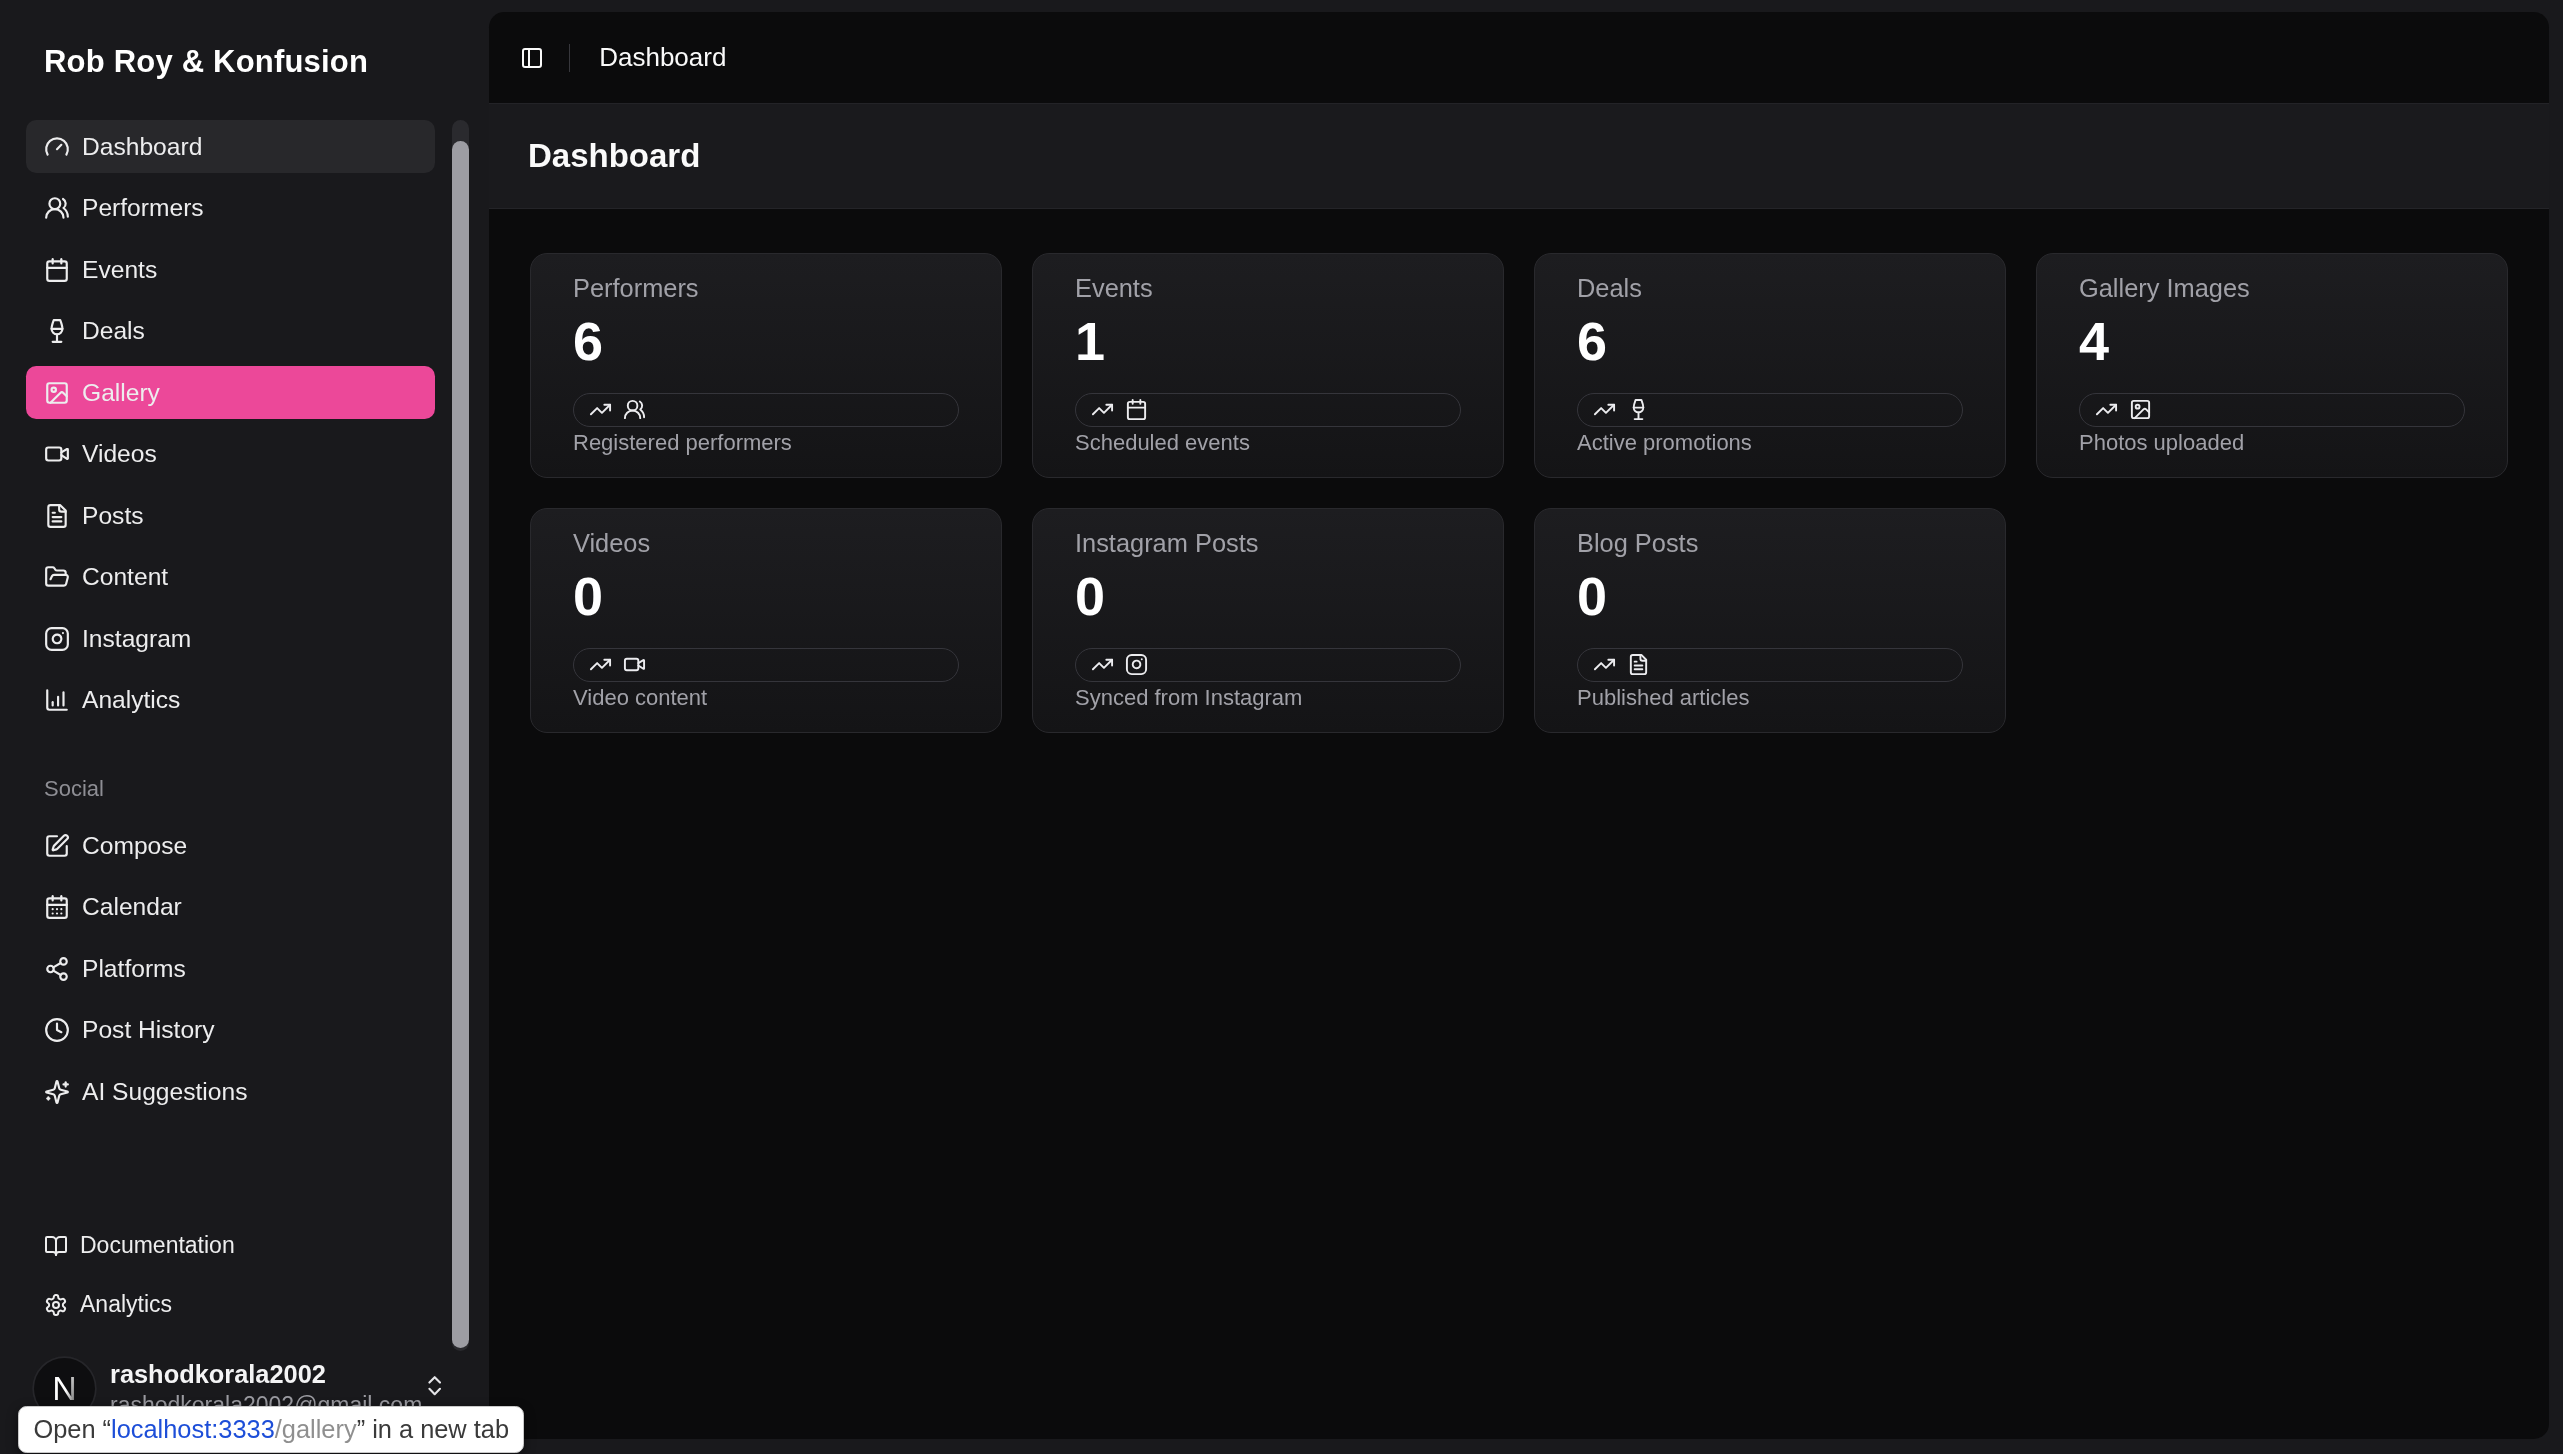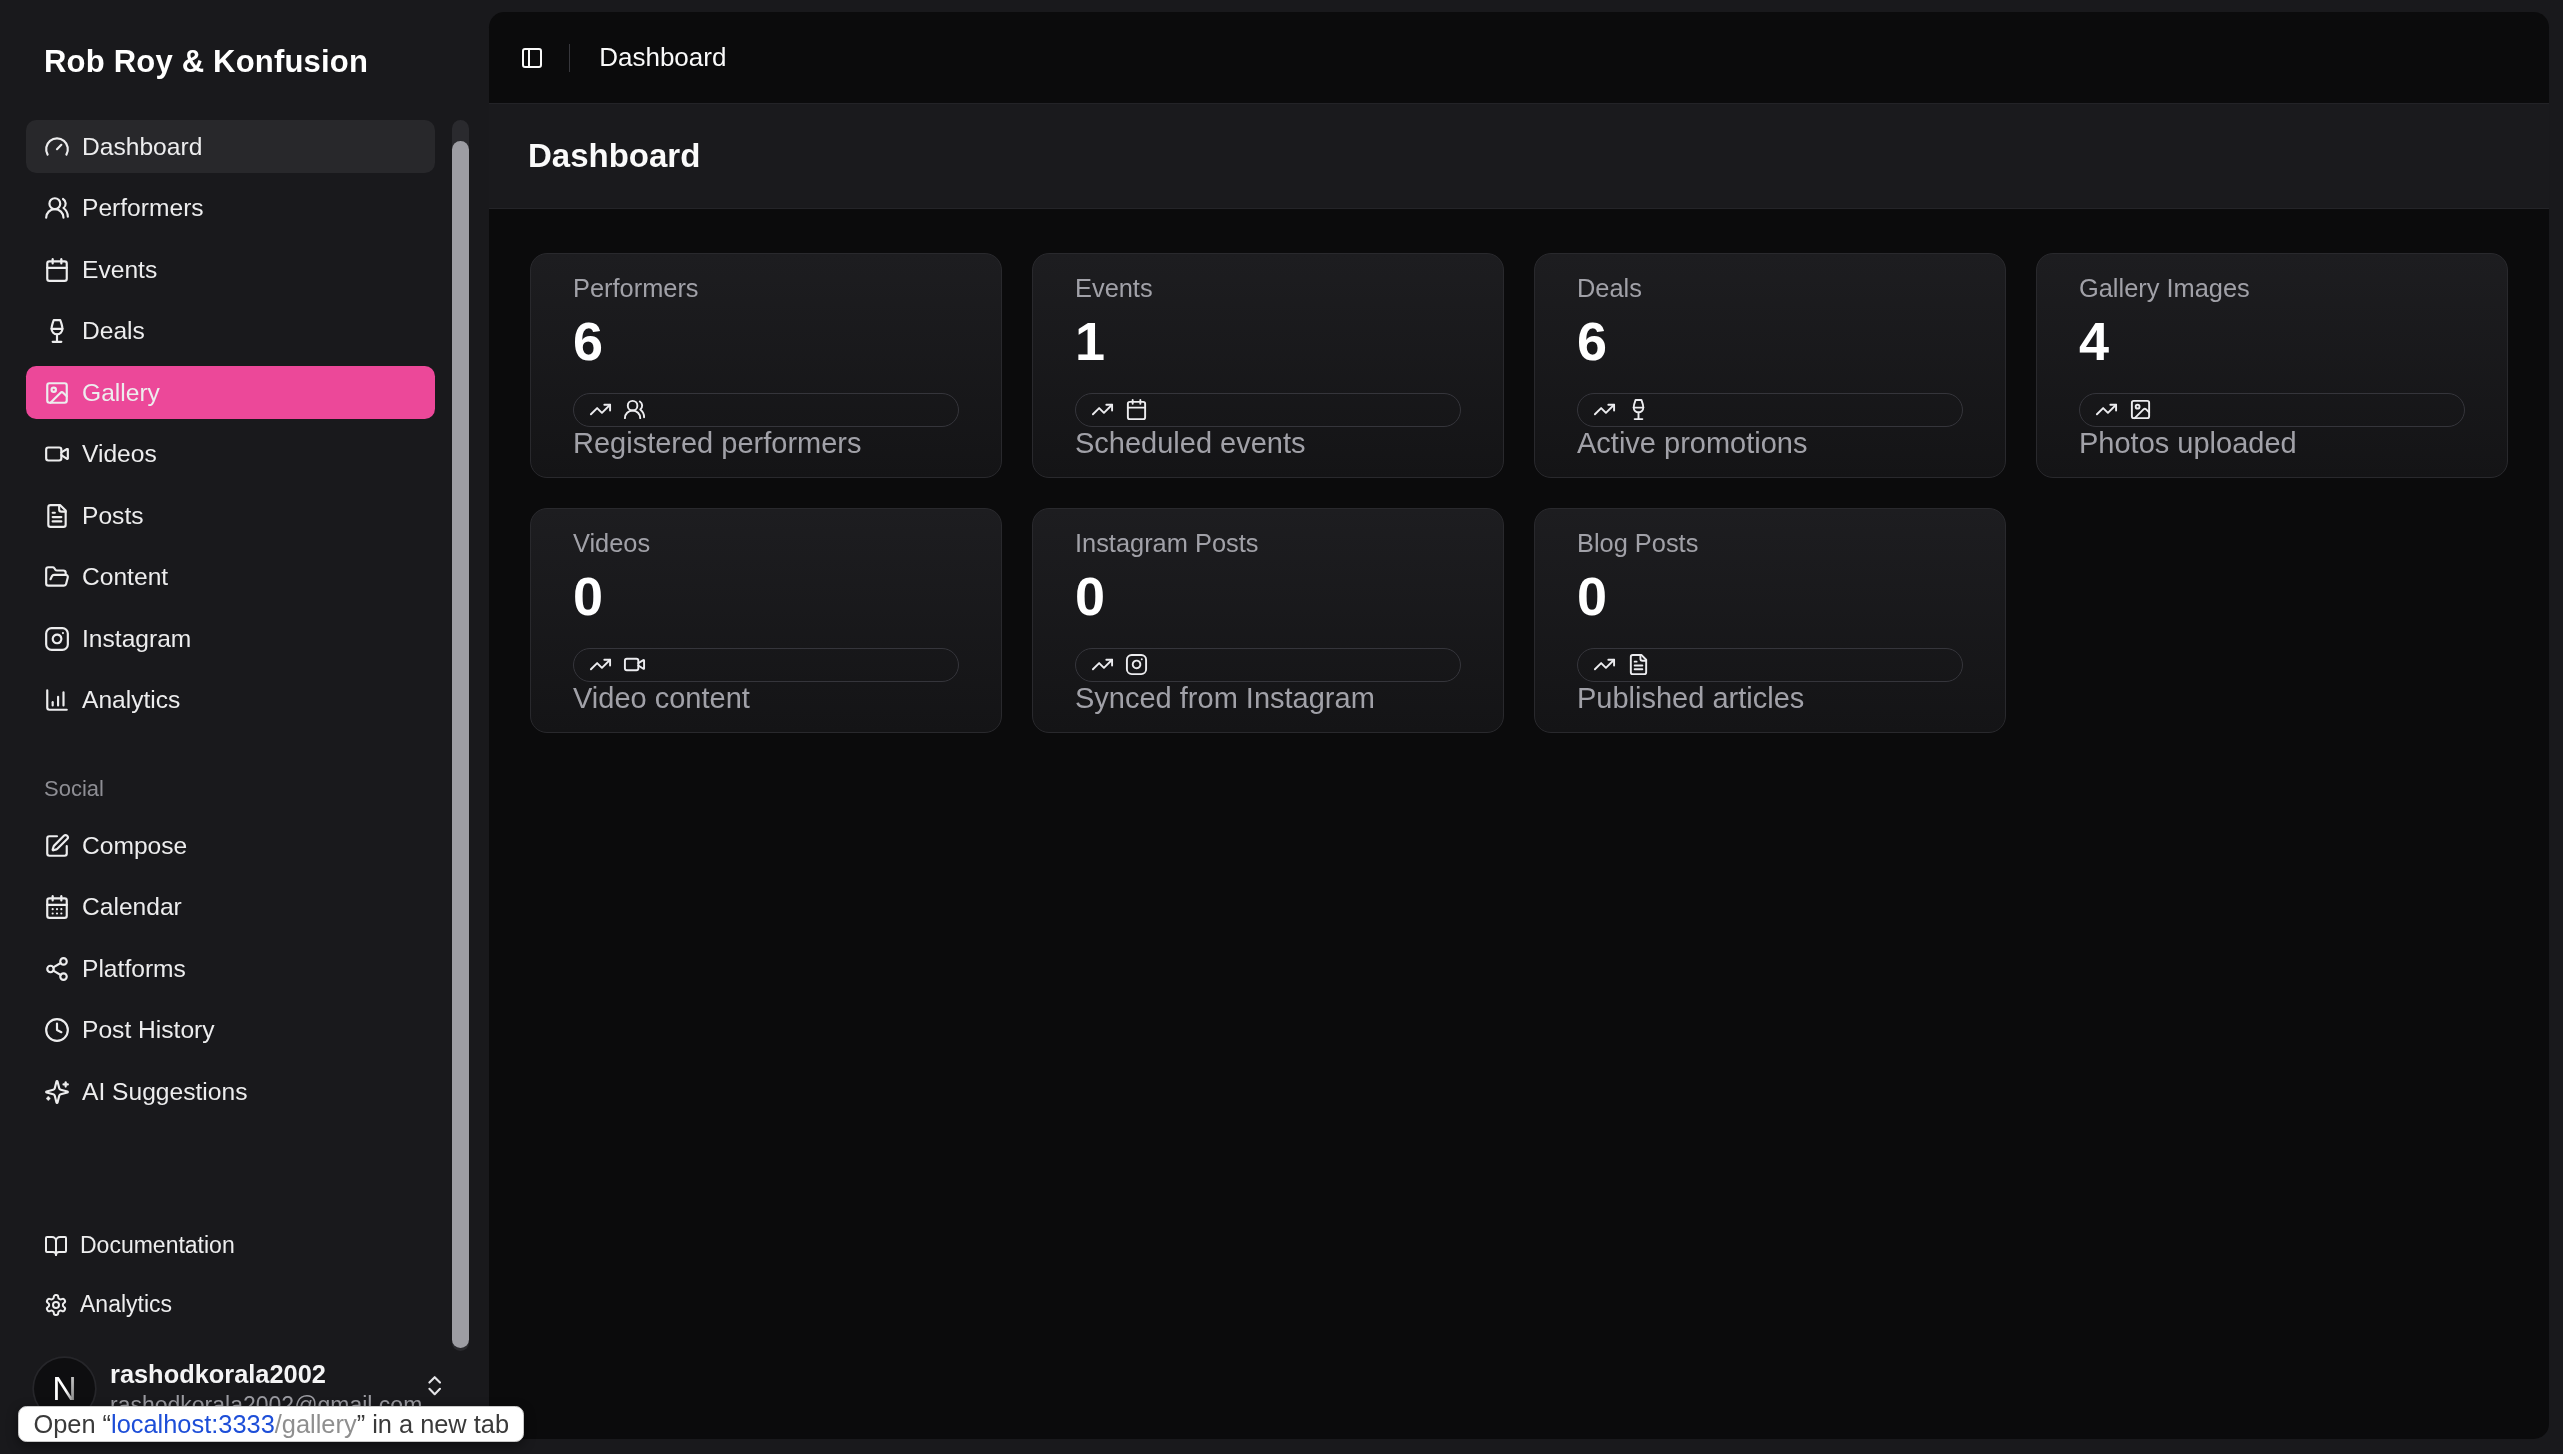--- a/index.html
+++ b/index.html
@@ -50,24 +50,24 @@
   .m-titlebar { height:105px; background:#1a1a1d; border-bottom:0.8px solid #242428; display:flex; align-items:center; padding-left:39px; }
   .page-title { font-size:33px; font-weight:700; color:#fafafa; }
   .m-content { height:1229px; padding:44px 41px; display:grid; grid-template-columns:repeat(4,1fr); grid-auto-rows:225px; gap:30px; align-content:start; }
 
   
   .card { background:linear-gradient(180deg,#1d1d20 0%,#141416 100%); border:0.8px solid #29292d; border-radius:17px; padding:18.6px 42px 12px; display:flex; flex-direction:column; }
   .c-label { font-size:25.4px; color:#a1a1a8; line-height:30.5px; }
   .c-value { font-size:54px; line-height:59px; font-weight:700; color:#fff; margin-top:8.5px; }
   .c-pill { margin-top:22px; height:34px; border:1.7px solid #35353b; border-radius:847px; display:flex; align-items:center; padding-left:15.3px; gap:11px; color:#ececef; }
   .c-pill .pic { width:23px; height:23px; }
-  .c-desc { margin-top:auto; font-size:29px; color:#a1a1a8; line-height:30.5px; padding-bottom:6.8px; }
-
-  
-  .tooltip { position:absolute; left:18px; top:1406px; height:36px; background:#ffffff; border:0.8px solid #c9c9c9; border-radius:8.5px; display:flex; align-items:center; padding:0 14.4px; font-size:25.4px; white-space:nowrap; z-index:10; box-shadow:0 3.4px 12px rgba(0,0,0,.45); }
+  .c-desc { margin-top:auto; font-size:22px; color:#a1a1a8; line-height:30.5px; padding-bottom:6.8px; }
+
+  
+  .tooltip { position:absolute; left:18px; top:1406px; height:47px; background:#ffffff; border:0.8px solid #c9c9c9; border-radius:8.5px; display:flex; align-items:center; padding:0 14.4px; font-size:25.4px; white-space:nowrap; z-index:10; box-shadow:0 3.4px 12px rgba(0,0,0,.45); }
   .t-dark { color:#3a3a3a; }
   .t-bold { color:#1d4ed8; font-weight:400; }
   .t-muted { color:#8f8f8f; }
 </style>
 </head>
 <body>
 
 <svg width="0" height="0" style="position:absolute" aria-hidden="true">
   <defs>
     <symbol id="i-gauge" viewBox="0 0 24 24">

